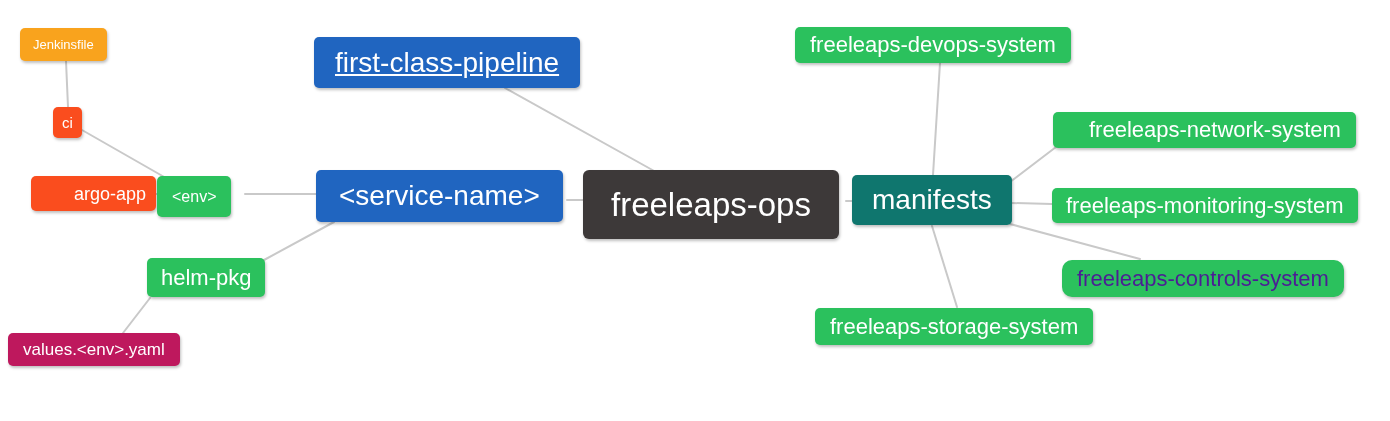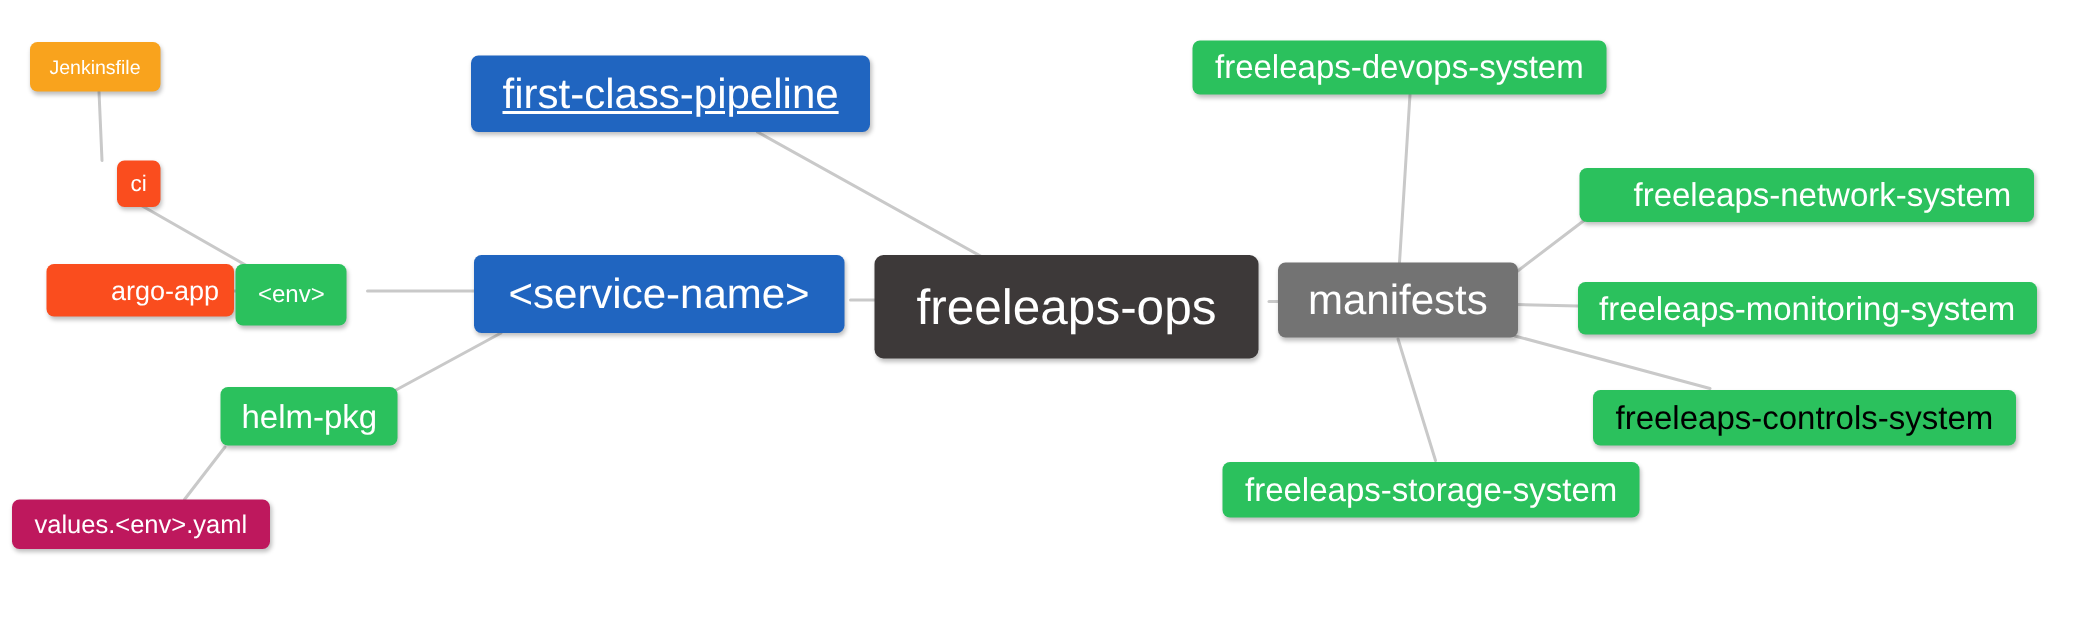--- a/index.html
+++ b/index.html
@@ -30,21 +30,21 @@
     color: #ffffff;
     border-radius: 5px;
     box-shadow: 1px 2px 3px rgba(0,0,0,0.25);
     white-space: nowrap;
     line-height: 1;
     cursor: pointer;
     user-select: none;
   }
   
   .n-jenkinsfile { left: 20px;   top: 28px;  height: 33px; font-size: 13px; padding: 0 13px; }
-  .n-ci          { left: 53px;   top: 107px; height: 31px; font-size: 15px; padding: 0 9px; margin-left: 25px;  }
+  .n-ci          { left: 53px;   top: 107px; height: 31px; font-size: 15px; padding: 0 9px;  }
   .n-argo        { left: 31px;   top: 176px; height: 35px; font-size: 18px; padding: 0 10px; }
   .n-env         { left: 157px;  top: 176px; height: 41px; font-size: 16px; padding: 0 15px; }
   .n-helm        { left: 147px;  top: 258px; height: 39px; font-size: 22px; padding: 0 14px; }
   .n-values      { left: 8px;    top: 333px; height: 33px; font-size: 17px; padding: 0 15px; }
   .n-fcp         { left: 314px;  top: 37px;  height: 51px; font-size: 28px; padding: 0 21px; text-decoration: underline; }
   .n-service     { left: 316px;  top: 170px; height: 52px; font-size: 28px; padding: 0 23px; }
   .n-root        { left: 583px;  top: 170px; height: 69px; font-size: 33px; padding: 0 28px; border-radius: 6px; }
   .n-manifests   { left: 852px;  top: 175px; height: 50px; font-size: 28px; padding: 0 20px; }
   .n-devops      { left: 795px;  top: 27px;  height: 36px; font-size: 22px; padding: 0 15px; }
   .n-network     { left: 1053px; top: 112px; height: 36px; font-size: 22px; padding: 0 15px; }
@@ -76,20 +76,20 @@
 
   <div class="node n-jenkinsfile" style="background: rgb(249, 163, 29); color: rgb(255, 255, 255);">Jenkinsfile</div>
   <div class="node n-ci" style="background: rgb(250, 77, 30); color: rgb(255, 255, 255);">ci</div>
   <div class="node n-argo" style="background: rgb(250, 77, 30); color: rgb(255, 255, 255); padding-left: 43px;">argo-app</div>
   <div class="node n-env" style="background: rgb(43, 193, 93); color: rgb(255, 255, 255);">&lt;env&gt;</div>
   <div class="node n-helm" style="background: rgb(43, 193, 93); color: rgb(255, 255, 255);">helm-pkg</div>
   <div class="node n-values" style="background: #be185d; color: rgb(255, 255, 255);">values.&lt;env&gt;.yaml</div>
   <div class="node n-fcp" style="background: rgb(32, 101, 192); color: rgb(255, 255, 255);">first-class-pipeline</div>
   <div class="node n-service" style="background: rgb(32, 101, 192); color: rgb(255, 255, 255);">&lt;service-name&gt;</div>
   <div class="node n-root" style="background: rgb(61, 57, 57); color: rgb(255, 255, 255);">freeleaps-ops</div>
-  <div class="node n-manifests" style="background: #737373; color: rgb(255, 255, 255);">manifests</div>
+  <div class="node n-manifests" style="background: #0f766e; color: rgb(255, 255, 255);">manifests</div>
   <div class="node n-devops" style="background: rgb(43, 193, 93); color: rgb(255, 255, 255);">freeleaps-devops-system</div>
   <div class="node n-network" style="background: rgb(43, 193, 93); color: rgb(255, 255, 255); padding-left: 36px;">freeleaps-network-system</div>
   <div class="node n-monitoring" style="background: rgb(43, 193, 93); color: rgb(255, 255, 255); text-align: right;">freeleaps-monitoring-system</div>
-  <div class="node n-controls" style="background: rgb(43, 193, 93); color: #000000;">freeleaps-controls-system</div>
+  <div class="node n-controls" style="background: rgb(43, 193, 93); color: #4c1d95; border-radius: 10px;">freeleaps-controls-system</div>
   <div class="node n-storage" style="background: rgb(43, 193, 93); color: rgb(255, 255, 255);">freeleaps-storage-system</div>
 
 </div>
 
 </body></html>

